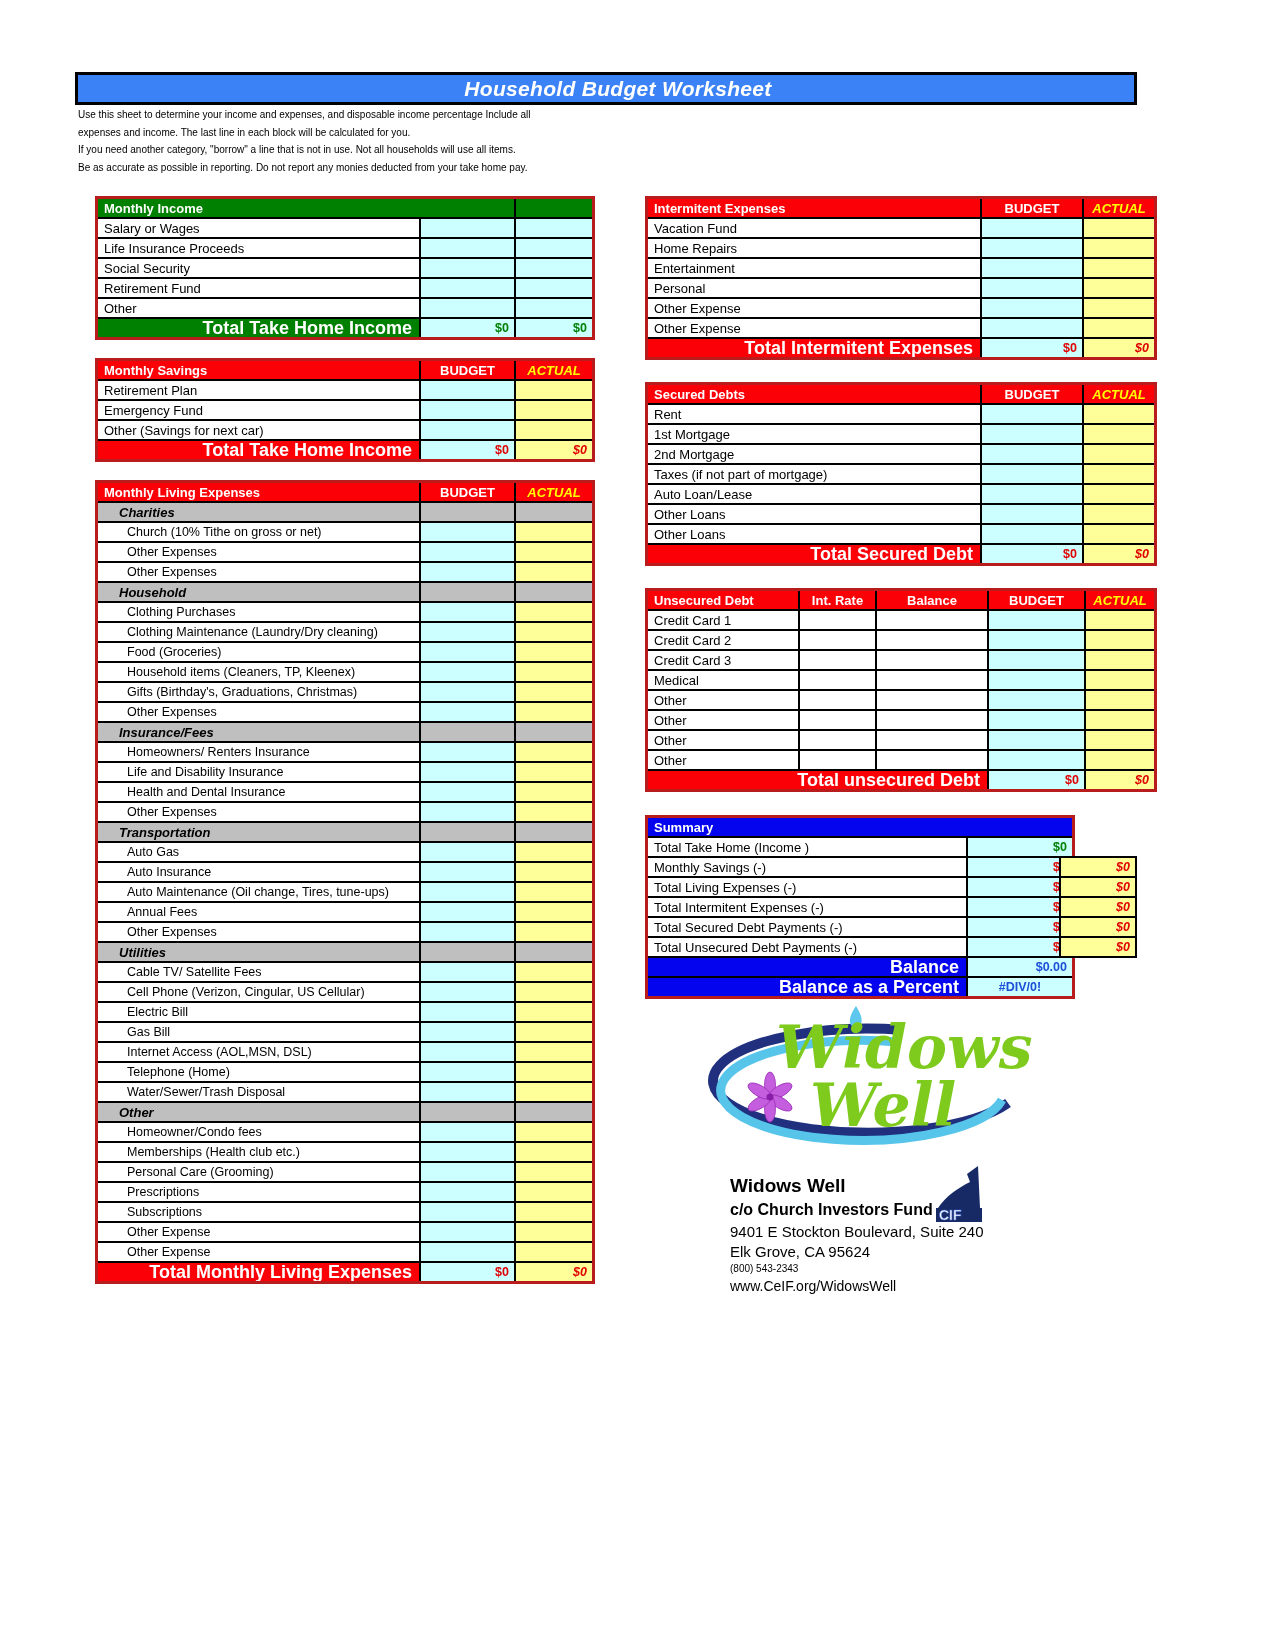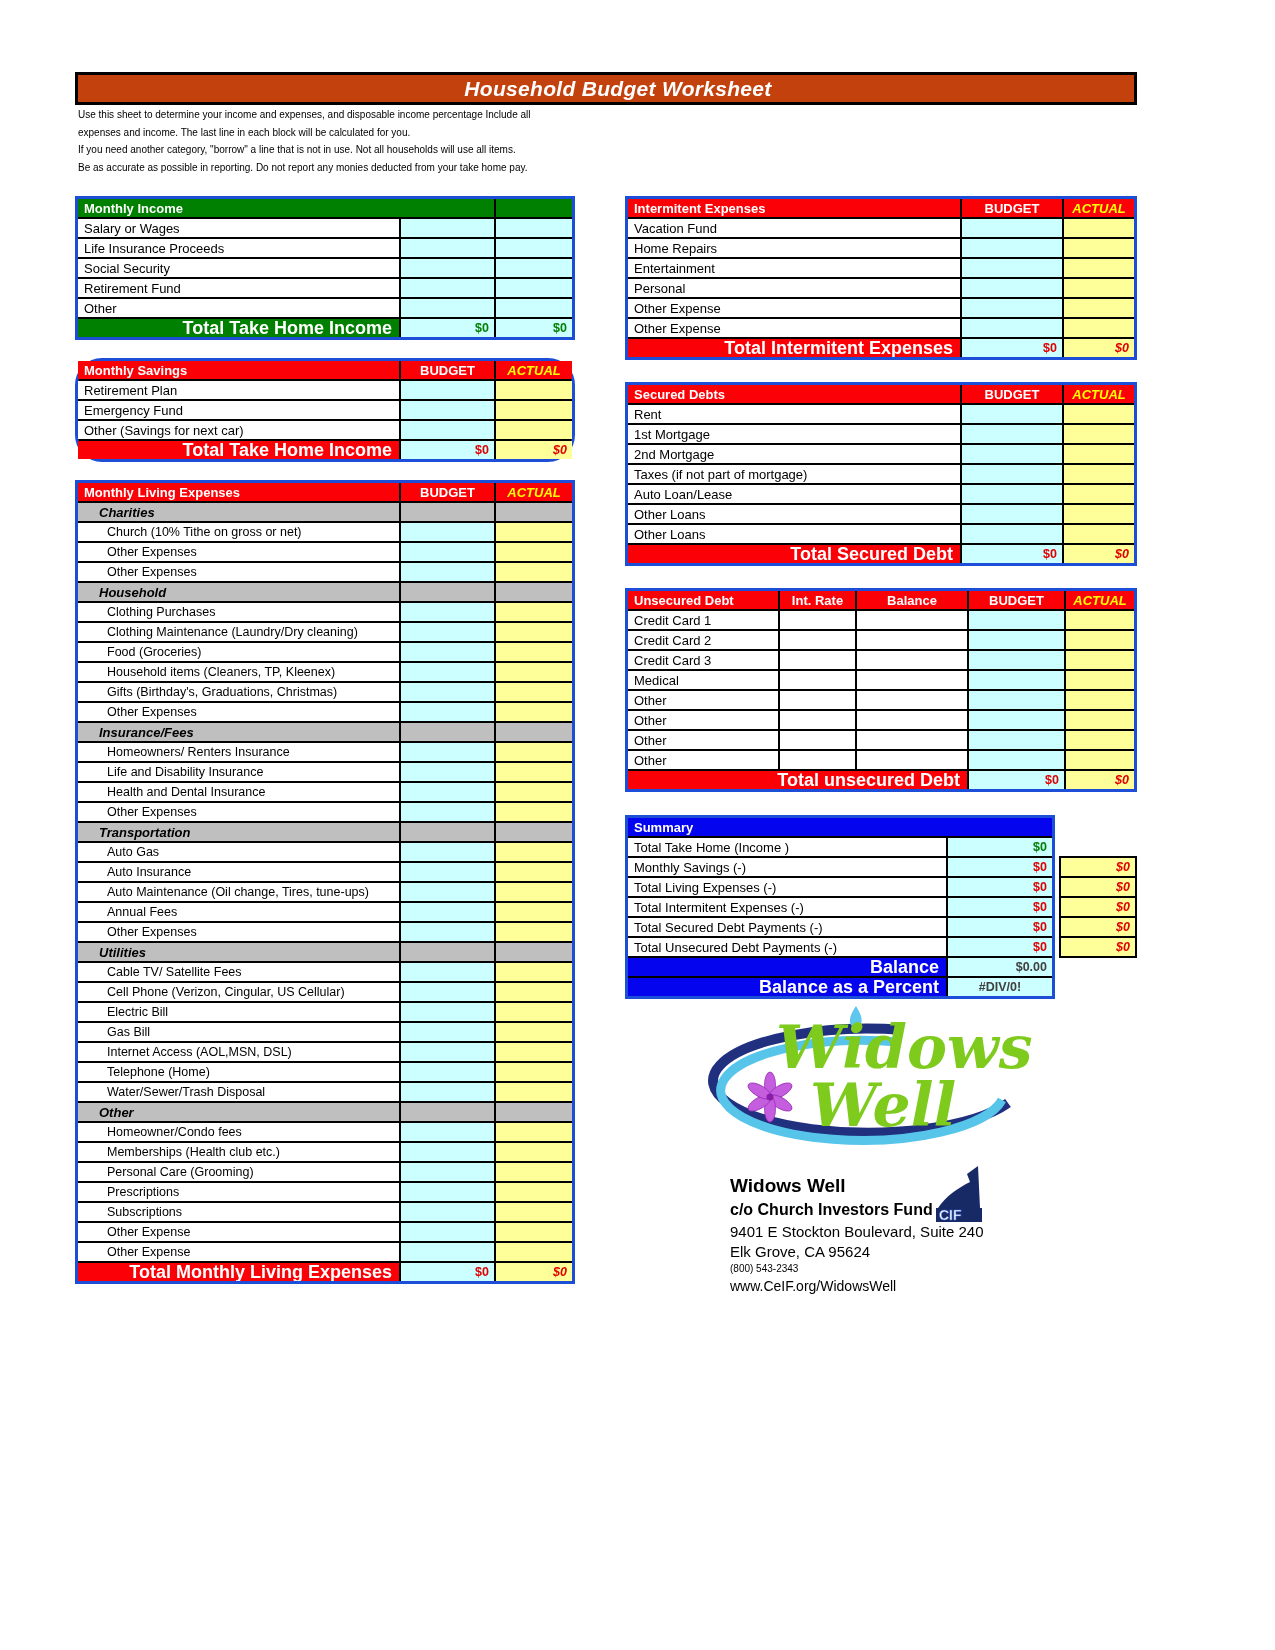--- a/index.html
+++ b/index.html
@@ -1,28 +1,28 @@
 <!DOCTYPE html>
 <html><head>
 <meta charset="utf-8">
 <style>
   * { margin:0; padding:0; box-sizing:border-box; }
   html,body { background:#ffffff; }
   body { width:1275px; height:1650px; position:relative; font-family:"Liberation Sans", sans-serif; color:#000; }
   .page { position:absolute; inset:0; }
 
   .titlebar { position:absolute; left:75px; top:72px; width:1062px; height:33px;
-    background:#c2410c; border:3px solid #000; display:flex; align-items:center; justify-content:center;padding-left:24px; }
+    background:#3b82f6; border:3px solid #000; display:flex; align-items:center; justify-content:center;padding-left:24px; }
   .titlebar span { color:#fff; font-weight:bold; font-style:italic; font-size:21px; letter-spacing:.3px; }
 
   .intro { position:absolute; left:78px; top:109px; font-size:10px; }
   .intro div { height:17.5px; }
 
-  .btable { position:absolute; background:#000; border:3px solid #1d4ed8;
-    display:flex; flex-direction:column; gap:2px; }
+  .btable { position:absolute; background:#000; border:3px solid #b91c1c;
+    display:flex; flex-direction:column; gap:2px;margin-left:20px; }
   .trow { display:grid; gap:2px; }
   .cell { height:18px; background:#fff; display:flex; align-items:center;
     font-size:13px; white-space:nowrap; overflow:hidden; }
 
   .hgreen { background:#008000; color:#fff; font-weight:bold; }
   .hred   { background:#fb0006; color:#fff; font-weight:bold; }
   .hblue  { background:#0404ee; color:#fff; font-weight:bold; }
   .left   { padding-left:6px; }
   .center { justify-content:center; }
   .actualhdr { color:#ffff00; font-style:italic; font-weight:bold; justify-content:center; }
@@ -32,21 +32,21 @@
   .yellow { background:#ffff99; }
   .gray   { background:#bfbfbf; }
   .label  { padding-left:6px; }
   .item   { padding-left:29px; font-size:12.5px; }
   .sec    { padding-left:21px; font-weight:bold; font-style:italic; font-size:13px; }
 
   .val { justify-content:flex-end; padding-right:5px; font-weight:bold; font-size:12.5px; }
   .vred  { color:#e00000; }
   .vredi { color:#e00000; font-style:italic; }
   .vgreen{ color:#008000; }
-  .vblue { color:#404040; }
+  .vblue { color:#1d4ed8; }
   .vcenter { justify-content:center; padding-right:0; }
 
   .sum-actual { position:absolute; left:1059px; top:856px; width:78px;
     background:#000; border:2px solid #000; display:flex; flex-direction:column; gap:2px; }
   .sum-actual .cell { height:18px; }
 
   .logo-wrap { position:absolute; left:688px; top:998px; width:344px; height:158px; }
   .contact { position:absolute; left:730px; top:1176px; line-height:1; }
   .contact .c-name { font-size:19px; font-weight:bold; margin-bottom:7px; }
   .contact .c-co   { font-size:16px; font-weight:bold; margin-bottom:6px; }
@@ -100,21 +100,21 @@
         <div class="cell label">Other</div>
         <div class="cell cyan"></div>
         <div class="cell cyan"></div>
       </div>
       <div class="trow" style="grid-template-columns: 321px 93px 1fr;">
         <div class="cell hgreen tlabel">Total Take Home Income</div>
         <div class="cell cyan val vgreen">$0</div>
         <div class="cell cyan val vgreen">$0</div>
       </div>
     </div>
-  <div id="t-savings" class="btable" style="left:75px;  top:358px; width:500px;border-radius:27px;">
+  <div id="t-savings" class="btable" style="left:75px;  top:358px; width:500px;">
       <div class="trow" style="grid-template-columns: 321px 93px 1fr;">
         <div class="cell hred left">Monthly Savings</div>
         <div class="cell hred center">BUDGET</div>
         <div class="cell hred actualhdr">ACTUAL</div>
       </div>
       <div class="trow" style="grid-template-columns: 321px 93px 1fr;">
         <div class="cell label">Retirement Plan</div>
         <div class="cell cyan"></div>
         <div class="cell yellow"></div>
       </div>

